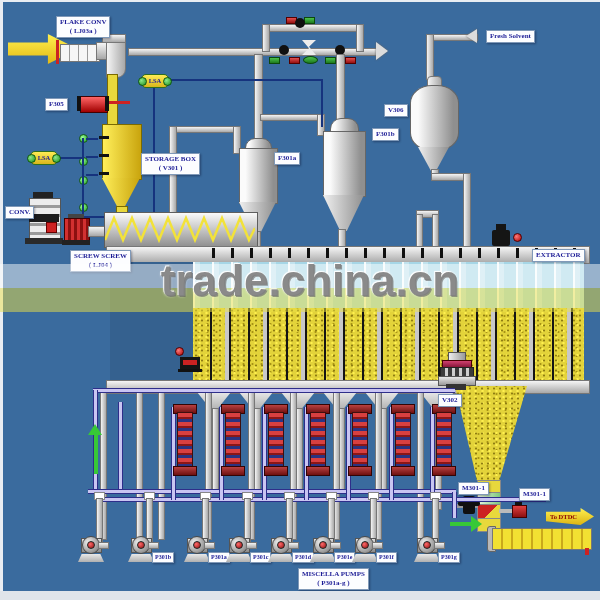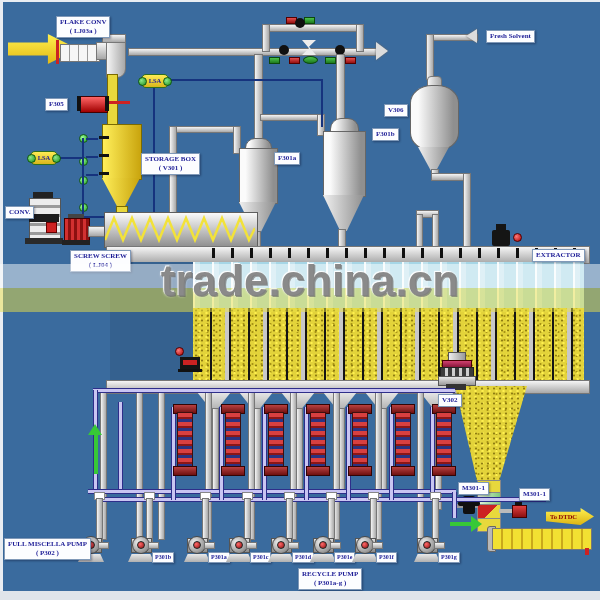--- a/index.html
+++ b/index.html
@@ -378,26 +378,22 @@
     <div>( LJ04 )</div>
   </div>
   <div class="lbl" style="left:486px;top:30px">Fresh Solvent</div>
   <div class="lbl" style="left:384px;top:104px">V306</div>
   <div class="lbl" style="left:274px;top:152px">F301a</div>
   <div class="lbl" style="left:372px;top:128px">F301b</div>
   <div class="lbl" style="left:532px;top:249px">EXTRACTOR</div>
   <div class="lbl" style="left:438px;top:394px">V302</div>
   <div class="lbl" style="left:458px;top:482px">M301-1</div>
   <div class="lbl" style="left:519px;top:488px">M301-1</div>
-  <div class="lbl" style="left:4px;top:538px">
-    <div>FULL MISCELLA PUMP</div>
-    <div>( P302 )</div>
-  </div>
   <div class="lbl" style="left:298px;top:568px">
-    <div>RECYCLE PUMP</div>
+    <div>MISCELLA PUMPS</div>
     <div>( P301a-g )</div>
   </div>
 
   <div class="wm-stripe1"></div>
   <div class="wm-stripe2"></div>
   <div class="wm-text">trade.china.cn</div>
 
   <div class="abs" style="left:0;top:0;width:3px;height:600px;background:#e9edf2"></div>
   <div class="abs" style="left:0;top:0;width:600px;height:2px;background:#e9edf2"></div>
   <div class="abs" style="left:0;top:591px;width:600px;height:9px;background:#dfe4ea"></div>

